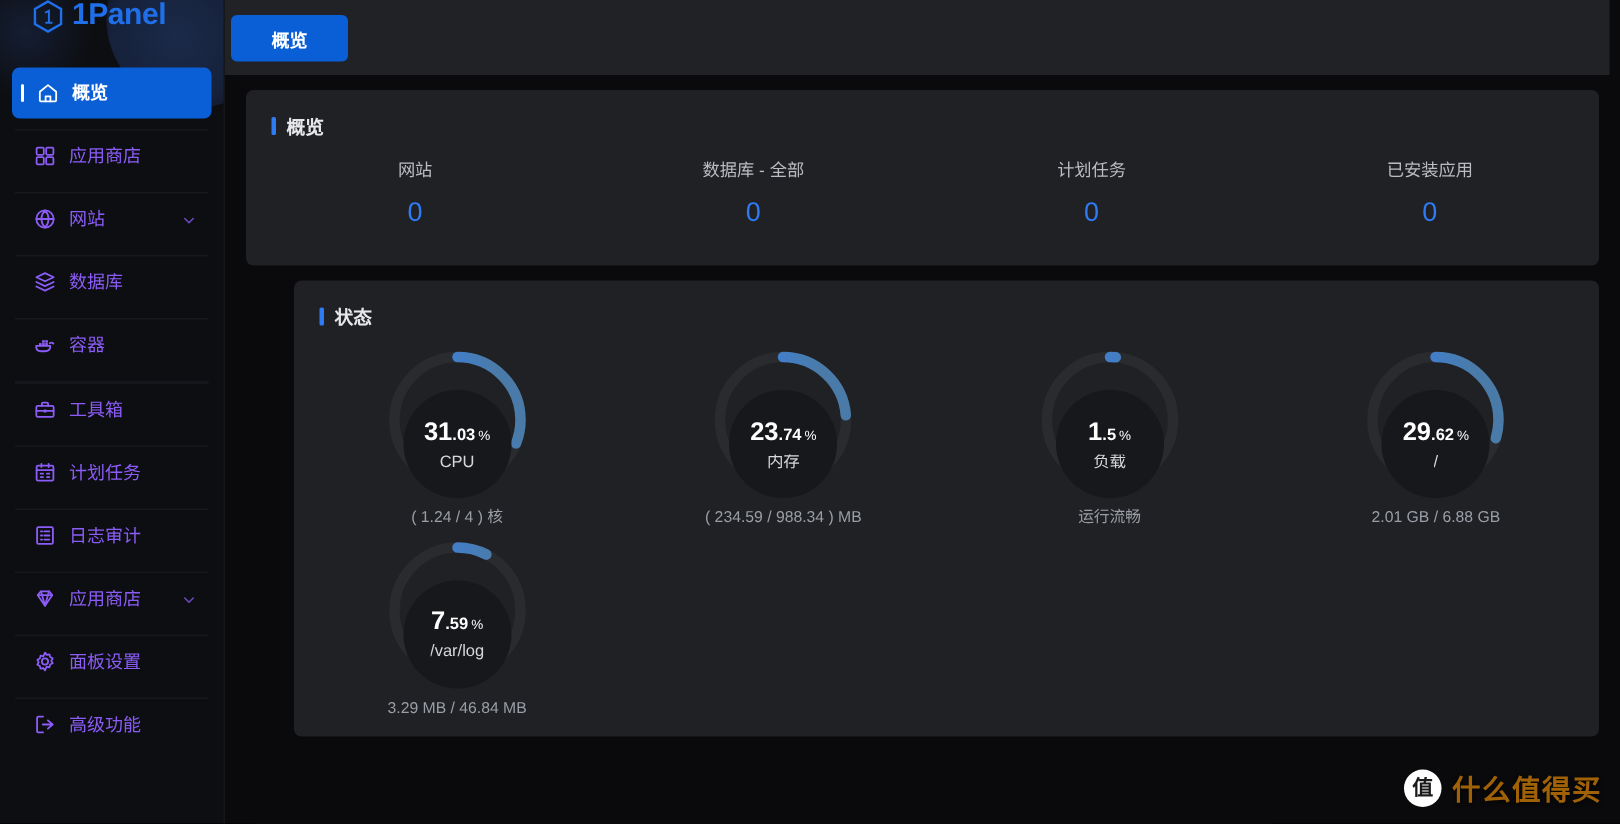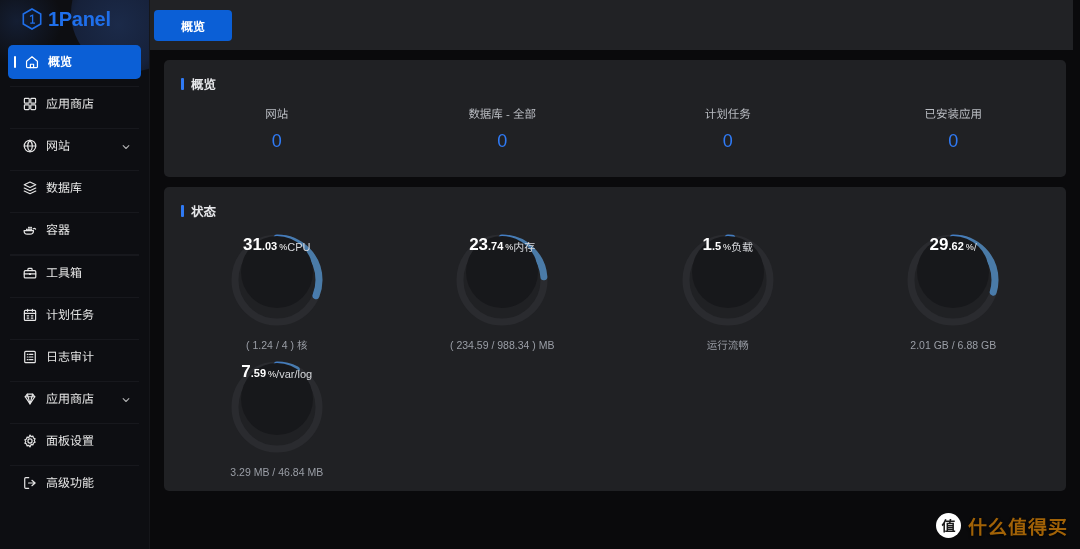--- a/index.html
+++ b/index.html
@@ -28,37 +28,37 @@
     pointer-events:none;
   }
   .side-glow2 {
     position:absolute; top:-24px; left:-28px;
     width:90px; height:90px; border-radius:50%;
     background:radial-gradient(circle, #141e33 0%, rgba(13,14,18,0) 70%);
     pointer-events:none;
   }
   #logo {
     position:relative; z-index:2;
-    height:38px; display:flex; align-items:center; gap:6px;
+    height:38px; display:flex; gap:6px;
     padding-left:22px;
   }
   #logo .hexmark { width:20px; height:22px; display:block; flex:0 0 20px; }
   #logo .brand {
     font-size:20px; font-weight:bold; color:#1f6fea;
     letter-spacing:-0.3px; line-height:1;
   }
 
   .nav { position:relative; z-index:2; padding-top:7px; }
   .nav-item {
     position:relative;
     display:flex; align-items:center;
     height:34px; margin:0 8px 7px 8px;
     padding-left:14px;
     border-radius:5px;
-    color:#e5e5e5; font-size:12px;
+    color:#8b5cf6; font-size:12px;
     cursor:pointer;
     white-space:nowrap;
   }
   .nav-item .ico { width:16px; height:16px; flex:0 0 16px; display:block; margin-right:8px; }
   .nav-item .ico svg { display:block; width:16px; height:16px; }
   .nav-item .lbl { flex:1; line-height:1; }
   .nav-item .chev { width:10px; height:10px; margin-right:10px; opacity:.75; flex:0 0 10px; }
   .nav-item.active {
     background:#0b5fd6; color:#fff; font-weight:bold;
   }
@@ -106,35 +106,35 @@
   .card-title .ttxt { color:#e6e7ea; font-size:12.5px; font-weight:bold; }
 
   
   #overview-card { height:117px; }
   .stats { display:flex; padding-top:16px; }
   .stat { flex:1; text-align:center; }
   .stat .k { color:#b9bcc2; font-size:11.5px; line-height:1; }
   .stat .v { color:#2f7af5; font-size:18px; margin-top:11px; line-height:1; }
 
   
-  #status-card { padding-bottom:14px; }
+  #status-card { padding-bottom:14px;margin-left:32px; }
   .gauge-grid { display:flex; flex-wrap:wrap; padding-top:4px; }
   .gauge-cell {
     width:25%;
     display:flex; flex-direction:column; align-items:center;
     padding-top:8px;
   }
   .ring-wrap { position:relative; width:96px; height:96px; }
   .ring-wrap svg { display:block; width:96px; height:96px; }
   .ring-core {
-    position:absolute; left:12px; top:4px;
+    position:absolute; left:12px; top:28px;
     width:72px; height:72px; border-radius:50%;
     background:#17181b;
-    display:flex; flex-direction:row;
-    align-items:flex-start; justify-content:center;
+    display:flex; flex-direction:column;
+    align-items:center; justify-content:center;
   }
   .ring-core .pv { color:#fff; line-height:1; white-space:nowrap; }
   .ring-core .pv .big { font-size:17px; font-weight:bold; }
   .ring-core .pv .dec { font-size:11px; font-weight:bold; }
   .ring-core .pv .pct { font-size:9px; margin-left:2px; }
   .ring-core .nm {
     color:#d5d7db; font-size:11px; margin-top:6px; line-height:1;
     max-width:66px; overflow:hidden; text-overflow:ellipsis; white-space:nowrap;
     text-align:center;
   }

